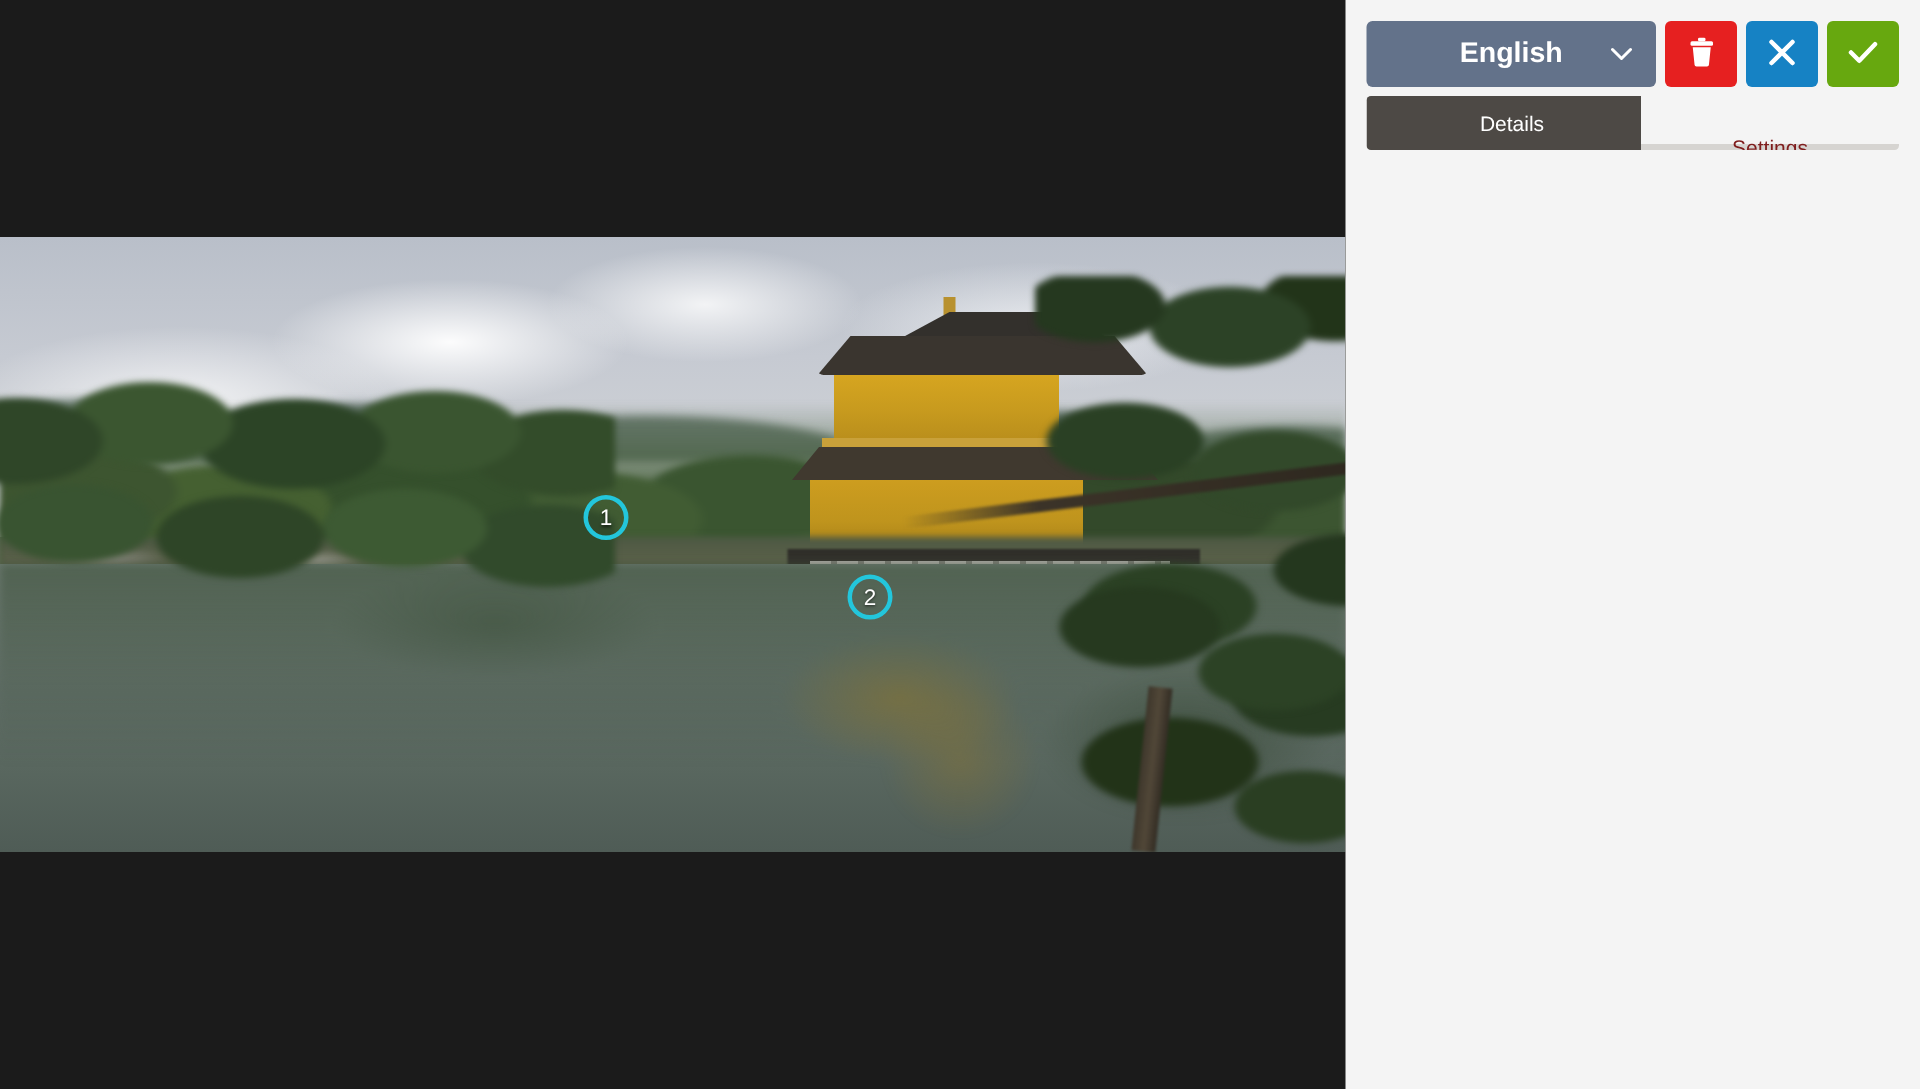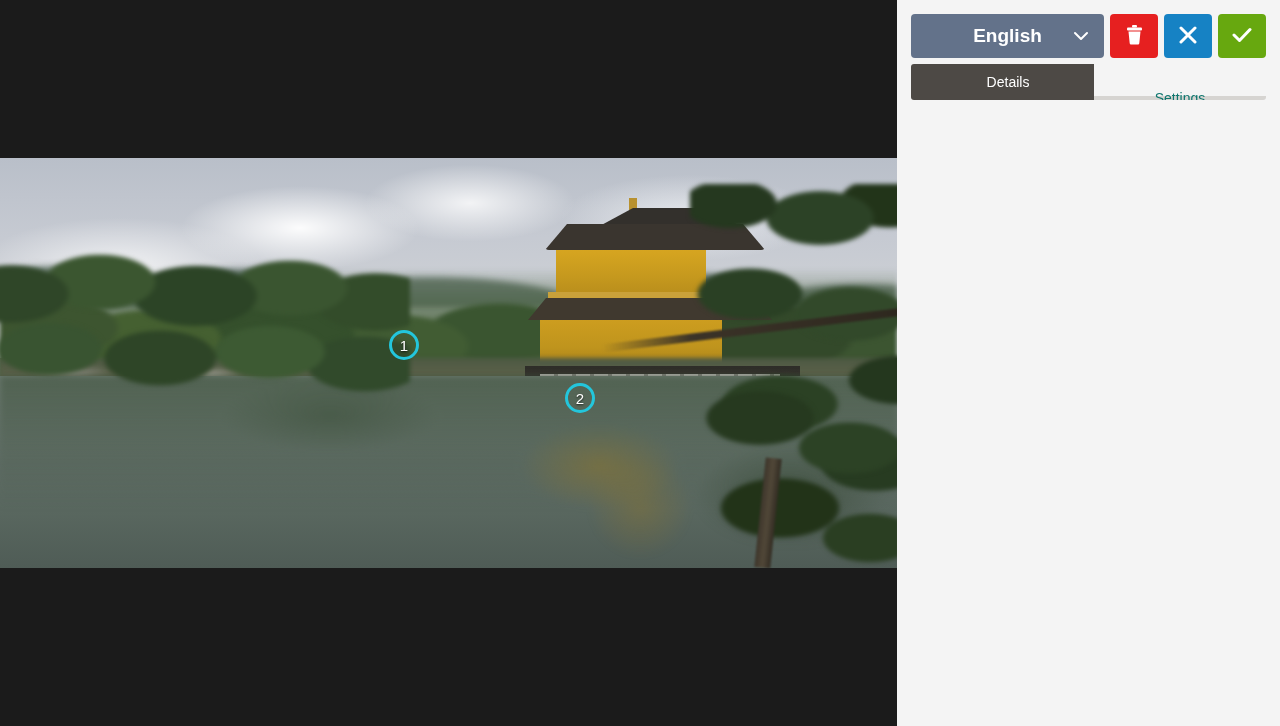--- a/index.html
+++ b/index.html
@@ -300,21 +300,21 @@
   .tab {
     flex: 1;
     display: flex;
     align-items: center;
     justify-content: center;
     font-size: 14px;
     cursor: pointer;
     font-family: "Liberation Sans", sans-serif;
   }
   .tab.active { background: #4d4945; color: #ffffff; padding-left: 11px; }
-  .tab.inactive { background: #d6d4d1; color: #0f766e; margin-top: 32px; }
+  .tab.inactive { background: #d6d4d1; color: #7f1d1d; margin-top: 32px; }
 </style>
 </head>
 <body>
 
 <div id="app">
 
   <div id="canvas-area">
     <div id="photo-wrap">
       <div class="ph-layer ph-sky"></div>
       <div class="ph-layer ph-hills"></div>

